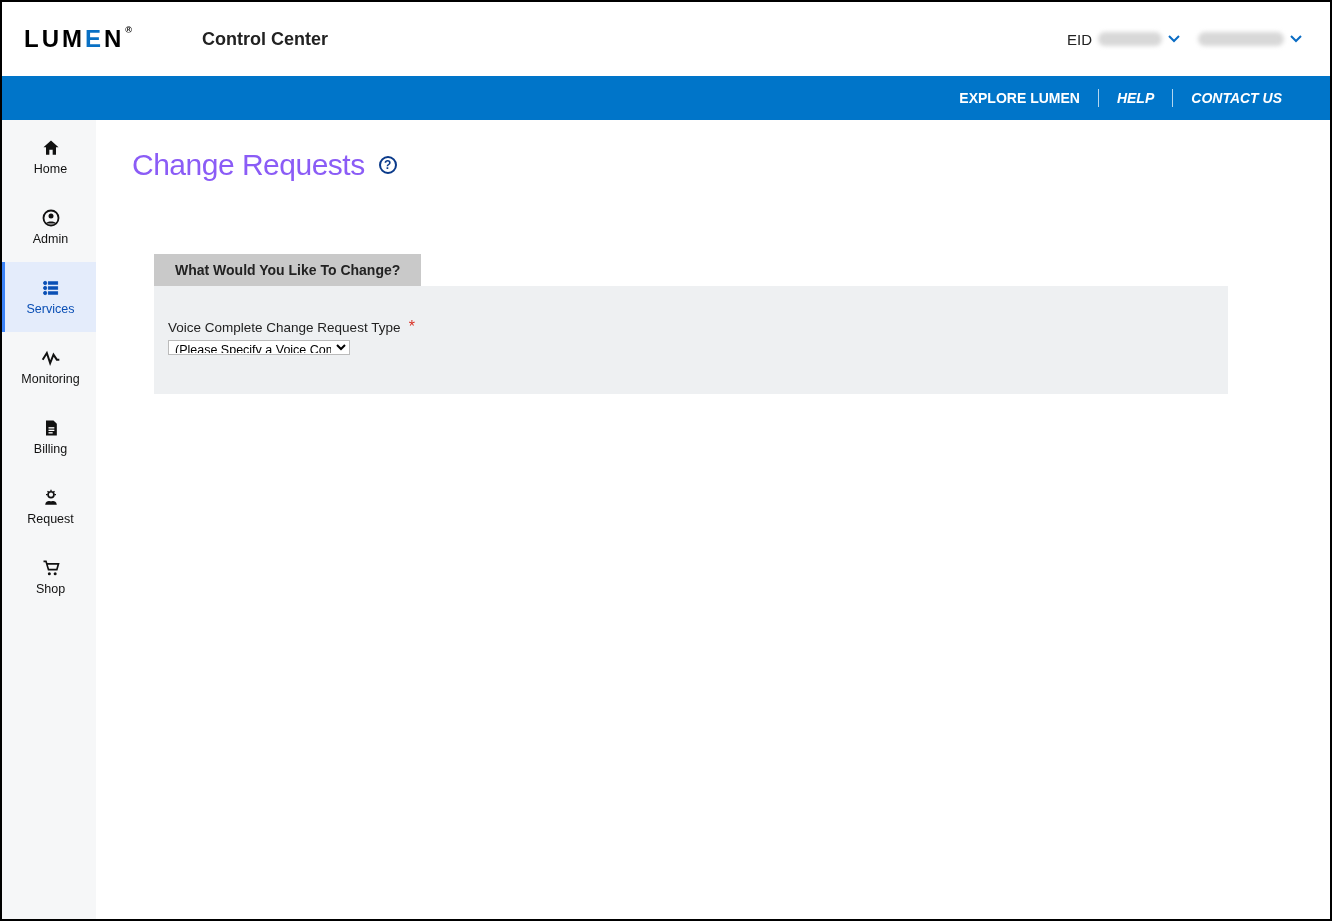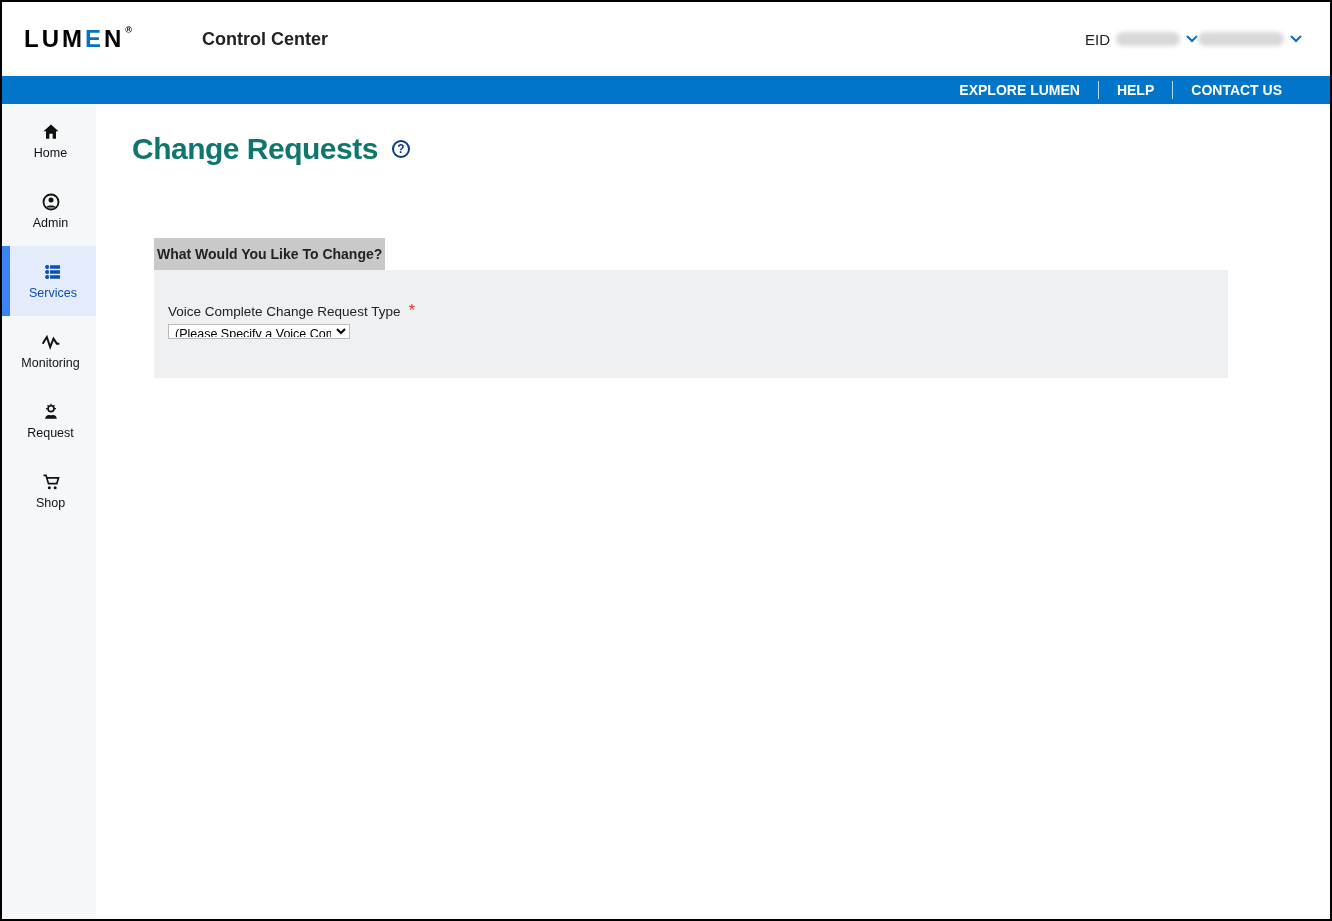--- a/index.html
+++ b/index.html
@@ -31,20 +31,21 @@
     .app-title {
       margin-left: 70px;
       font-size: 18px;
       font-weight: 700;
       color: #222;
     }
     .header-right {
       margin-left: auto;
       display: flex;
       align-items: center;
+      gap: 18px;
       font-size: 15px;
       color: #222;
     }
     .eid-group, .user-group {
       display: flex;
       align-items: center;
       gap: 6px;
       cursor: pointer;
     }
     .blur-box {
@@ -58,39 +59,40 @@
     .blur-box.wide { width: 86px; }
     .chevron {
       width: 12px; height: 12px;
       display: inline-flex;
       align-items: center;
       justify-content: center;
     }
     .chevron svg { width: 12px; height: 12px; }
     .blue-bar {
       background: #0075c9;
-      height: 28px;
+      height: 44px;
       display: flex;
       align-items: center;
       justify-content: flex-end;
       padding-right: 30px;
       gap: 0;
     }
     .blue-bar a {
       color: #fff;
       font-weight: 700;
       font-size: 14px;
       text-decoration: none;
       padding: 0 18px;
       height: 18px;
       display: flex;
       align-items: center;
     }
     .blue-bar a + a {
       border-left: 1px solid rgba(255,255,255,0.7);
+      font-style: italic;
     }
     .layout {
       display: flex;
       height: calc(100% - 62px - 34px);
     }
     .sidebar {
       width: 94px;
       background: #f6f7f8;
       display: flex;
       flex-direction: column;
@@ -104,43 +106,43 @@
       height: 70px;
       font-size: 12.5px;
       color: #111;
       cursor: pointer;
       gap: 4px;
       border-left: 3px solid transparent;
     }
     .side-item.active {
       background: #e4ecfb;
       color: #0a4fb5;
-      border-left: 8px solid #3b82f6;
+      border-left: 3px solid #3b82f6;
     }
     .side-item .ico {
       width: 22px; height: 20px;
       display: flex; align-items: center; justify-content: center;
     }
     .side-item .ico svg { width: 22px; height: 20px; }
     .side-item.active .ico svg { fill: #0a4fb5; stroke: #0a4fb5; }
     .main {
       flex: 1;
       padding: 28px 36px 0 36px;
       background: #fff;
       overflow: auto;
     }
     .page-title-row {
       display: flex;
       align-items: center;
       gap: 14px;
     }
     .page-title {
-      color: #0f766e;
+      color: #8b5cf6;
       font-size: 30px;
-      font-weight: 700;
+      font-weight: 400;
       letter-spacing: -0.5px;
     }
     .help-circle {
       width: 18px; height: 18px;
       border: 2px solid #0a3a8a;
       border-radius: 50%;
       display: inline-flex;
       align-items: center;
       justify-content: center;
       color: #0a3a8a;
@@ -149,21 +151,21 @@
       cursor: pointer;
     }
     .panel {
       margin-top: 72px;
       margin-left: 22px;
       width: 1074px;
     }
     .panel-tab {
       display: inline-block;
       background: #c9c9c9;
-      padding: 8px 3px;
+      padding: 8px 21px;
       font-size: 14px;
       font-weight: 700;
       color: #222;
     }
     .panel-body {
       background: #eef0f2;
       padding: 32px 14px 36px 14px;
     }
     .field-label {
       font-size: 13.5px;
@@ -255,20 +257,31 @@
 
     <div class="side-item">
       <span class="ico">
         <svg viewBox="0 0 24 24" fill="none" stroke="#111" stroke-width="2.4">
             <path d="M2 14 L7 6 L11 18 L15 8 L19 14 L22 14"></path>
           </svg>
       </span>
       <span>Monitoring</span>
     </div>
 
+    <div class="side-item">
+      <span class="ico">
+        <svg viewBox="0 0 24 24" fill="#111">
+            <path d="M6 3 H15 L19 7 V21 H6 Z"></path>
+            <rect x="9" y="11" width="7" height="1.6" fill="#fff"></rect>
+            <rect x="9" y="14" width="7" height="1.6" fill="#fff"></rect>
+            <rect x="9" y="17" width="5" height="1.6" fill="#fff"></rect>
+          </svg>
+      </span>
+      <span>Billing</span>
+    </div>
 
     <div class="side-item">
       <span class="ico">
         <svg viewBox="0 0 24 24" fill="#111">
             <circle cx="12" cy="8" r="3.5" fill="none" stroke="#111" stroke-width="2"></circle>
             <path d="M12 4 L12 2 M9.2 5.2 L7.8 3.8 M14.8 5.2 L16.2 3.8 M8 8 L6 8 M16 8 L18 8" stroke="#111" stroke-width="1.6"></path>
             <path d="M5 20 C6 14 11 16 12 16 C13 16 18 14 19 20 Z"></path>
           </svg>
       </span>
       <span>Request</span>

